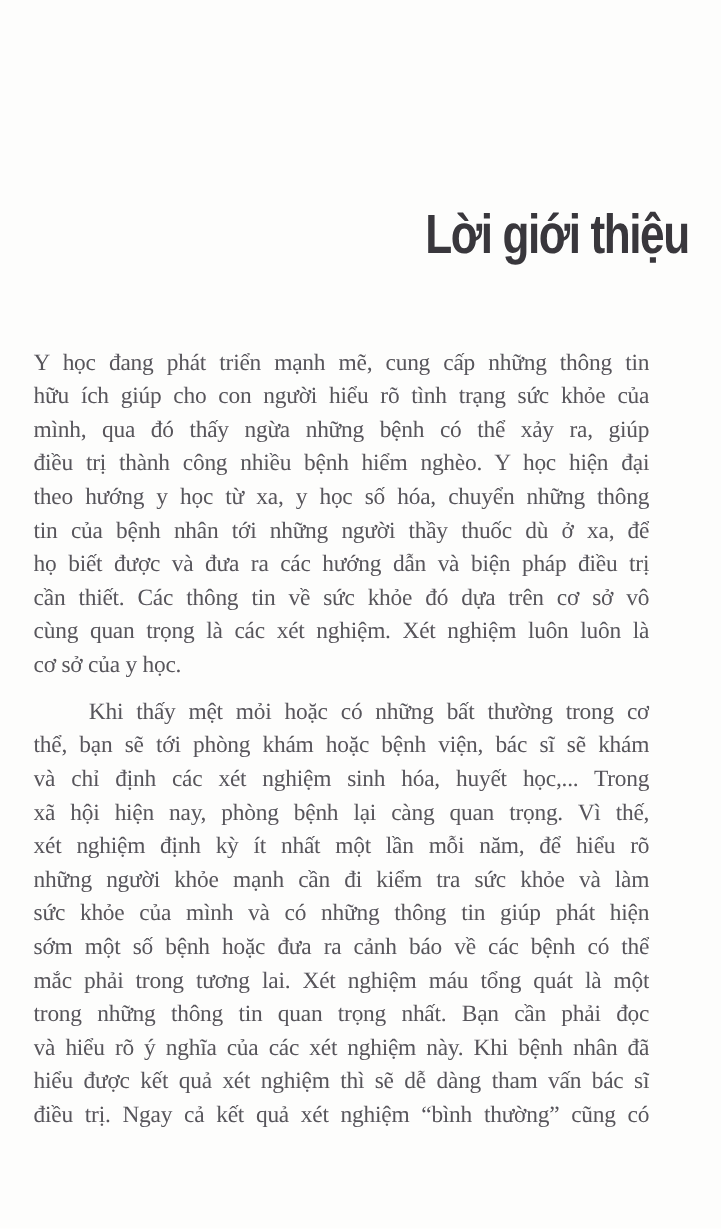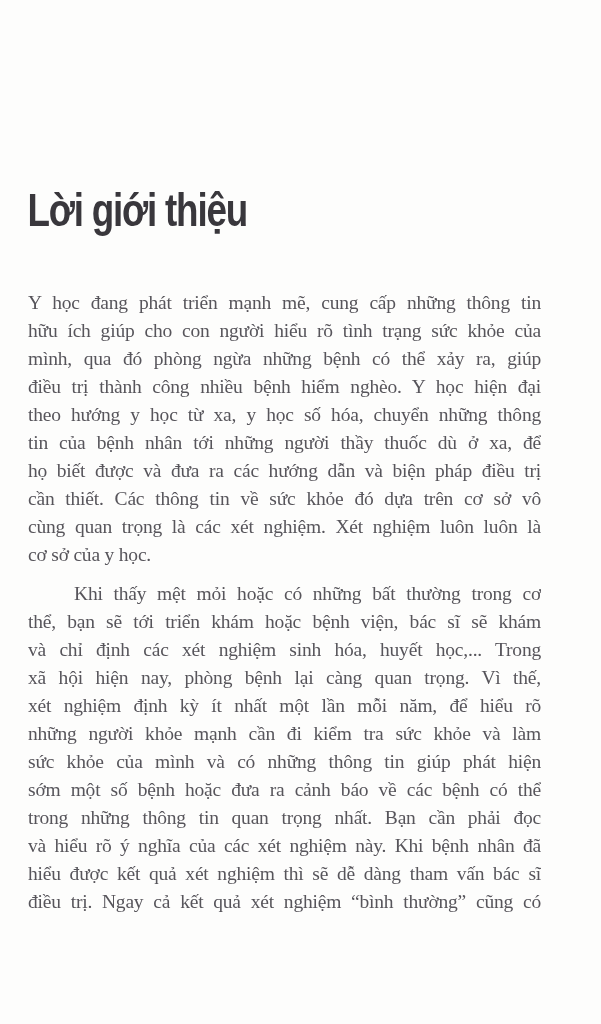--- a/index.html
+++ b/index.html
@@ -10,25 +10,25 @@
   .page {
     position: relative;
     width: 601px;
     height: 1024px;
     background: var(--paper_bg, #fdfdfc);
     overflow: hidden;
     font-family: "Liberation Serif", serif;
   }
   .doc-title {
     position: absolute;
-    top: 183px;
+    top: 168px;
     left: 0;
     right: 0;
     margin: 0;
-    text-align: left;
+    text-align: right;
     line-height: 54px;
     font-weight: 700;
     text-decoration: underline;
   }
   .title-inner {
     display: inline-block;
     font-family: "Liberation Sans", sans-serif;
     font-size: 46px;
     font-weight: 700;
     letter-spacing: -1.5px;
@@ -71,39 +71,40 @@
 
   <h1 class="doc-title">
     <span class="title-inner">Lời giới thiệu</span>
   </h1>
 
   <div class="body-text">
 
     <div class="para para-1">
       <div class="line">Y học đang phát triển mạnh mẽ, cung cấp những thông tin</div>
       <div class="line">hữu ích giúp cho con người hiểu rõ tình trạng sức khỏe của</div>
-      <div class="line">mình, qua đó phòng ngừa những bệnh có thể xảy ra, giúp</div>
+      <div class="line">mình, qua đó thấy ngừa những bệnh có thể xảy ra, giúp</div>
       <div class="line">điều trị thành công nhiều bệnh hiểm nghèo. Y học hiện đại</div>
       <div class="line">theo hướng y học từ xa, y học số hóa, chuyển những thông</div>
       <div class="line">tin của bệnh nhân tới những người thầy thuốc dù ở xa, để</div>
       <div class="line">họ biết được và đưa ra các hướng dẫn và biện pháp điều trị</div>
       <div class="line">cần thiết. Các thông tin về sức khỏe đó dựa trên cơ sở vô</div>
       <div class="line">cùng quan trọng là các xét nghiệm. Xét nghiệm luôn luôn là</div>
       <div class="line flush-last">cơ sở của y học.</div>
     </div>
 
     <div class="para para-2">
       <div class="line indented">Khi thấy mệt mỏi hoặc có những bất thường trong cơ</div>
-      <div class="line">thể, bạn sẽ tới triển khám hoặc bệnh viện, bác sĩ sẽ khám</div>
+      <div class="line">thể, bạn sẽ tới phòng khám hoặc bệnh viện, bác sĩ sẽ khám</div>
       <div class="line">và chỉ định các xét nghiệm sinh hóa, huyết học,... Trong</div>
       <div class="line">xã hội hiện nay, phòng bệnh lại càng quan trọng. Vì thế,</div>
       <div class="line">xét nghiệm định kỳ ít nhất một lần mỗi năm, để hiểu rõ</div>
       <div class="line">những người khỏe mạnh cần đi kiểm tra sức khỏe và làm</div>
       <div class="line">sức khỏe của mình và có những thông tin giúp phát hiện</div>
       <div class="line">sớm một số bệnh hoặc đưa ra cảnh báo về các bệnh có thể</div>
+      <div class="line">mắc phải trong tương lai. Xét nghiệm máu tổng quát là một</div>
       <div class="line">trong những thông tin quan trọng nhất. Bạn cần phải đọc</div>
       <div class="line">và hiểu rõ ý nghĩa của các xét nghiệm này. Khi bệnh nhân đã</div>
       <div class="line">hiểu được kết quả xét nghiệm thì sẽ dễ dàng tham vấn bác sĩ</div>
       <div class="line">điều trị. Ngay cả kết quả xét nghiệm “bình thường” cũng có</div>
     </div>
 
   </div>
 </div>
 
 </body></html>

